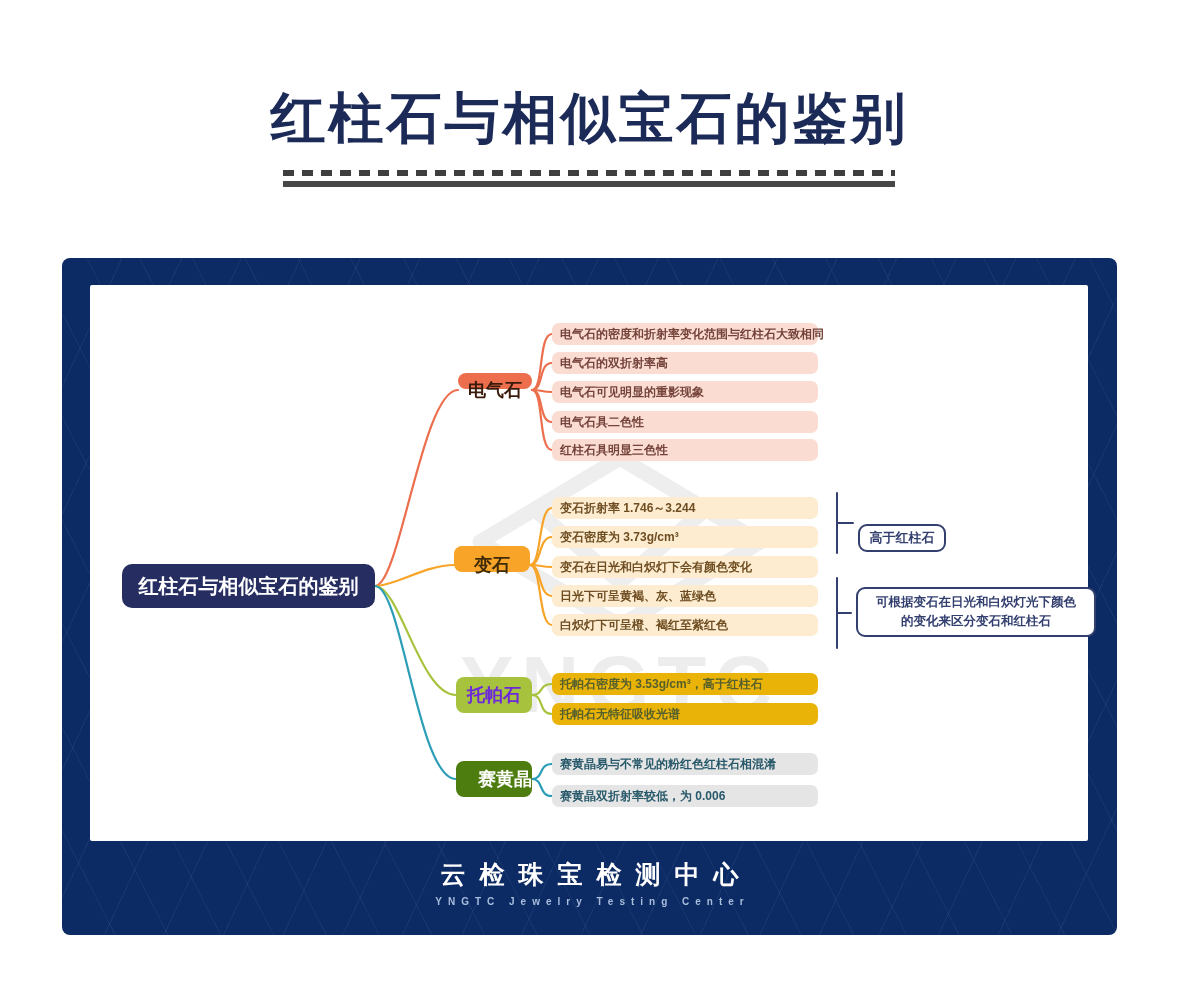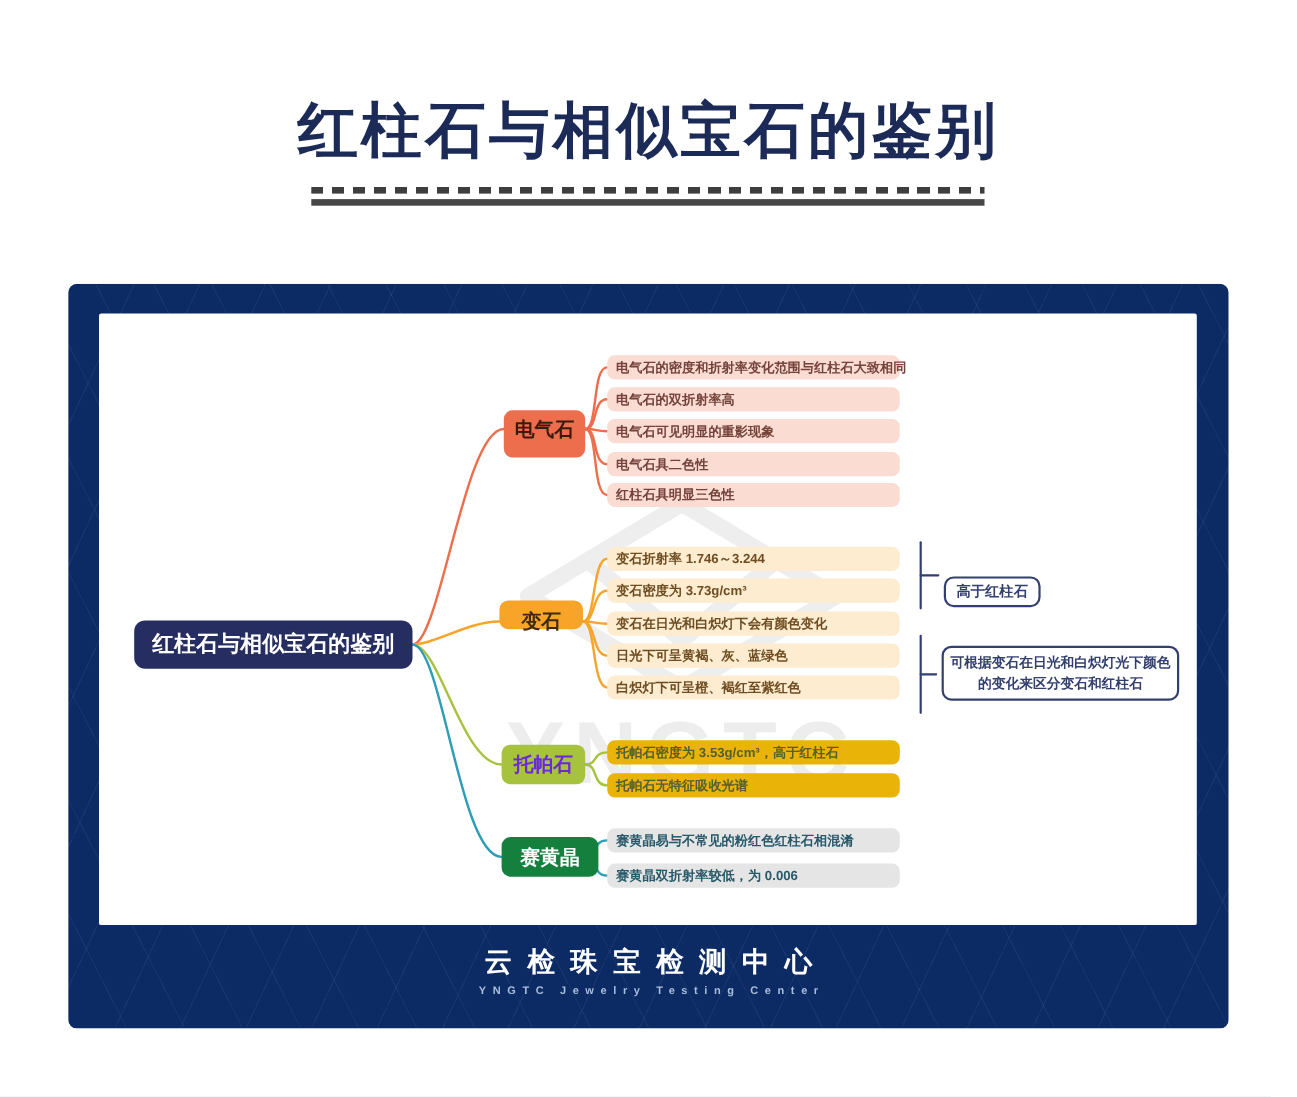--- a/index.html
+++ b/index.html
@@ -22,37 +22,37 @@
   .panel{position:absolute;left:28px;top:27px;width:998px;height:556px;background:#ffffff;border-radius:2px;}
 
   
   .watermark{position:absolute;left:340px;top:165px;width:380px;height:280px;pointer-events:none;}
 
   
   .conn{position:absolute;left:0;top:0;width:998px;height:556px;}
   .root-node{position:absolute;left:32px;top:279px;width:253px;height:44px;background:#262e61;
     border-radius:10px;color:#ffffff;font-size:20px;font-weight:700;text-align:center;line-height:44px;}
   .bnode{position:absolute;border-radius:8px;text-align:center;font-weight:800;font-size:18px;}
-  .bnode.n0{left:368px;top:88px;width:74px;height:43px;line-height:34px;background:#ec6e4c;color:#3a1a0b;}
+  .bnode.n0{left:368px;top:88px;width:74px;height:16px;line-height:34px;background:#ec6e4c;color:#3a1a0b;}
   .bnode.n1{left:364px;top:261px;width:76px;height:26px;line-height:38px;background:#f7a428;color:#3f2a08;}
   .bnode.n2{left:366px;top:392px;width:76px;height:36px;line-height:36px;background:#a7c33d;color:#6d28d9;}
-  .bnode.n3{left:366px;top:476px;width:88px;height:36px;line-height:36px;background:#15803d;color:#ffffff;}
+  .bnode.n3{left:366px;top:476px;width:76px;height:36px;line-height:36px;background:#4d7c0f;color:#ffffff;text-align:right;}
 
   .leaf{position:absolute;left:462px;width:258px;height:22px;line-height:22px;border-radius:7px;
     font-size:12px;font-weight:600;padding-left:8px;white-space:nowrap;}
   .leaf.b0{background:#fbdcd3;color:#74433a;}
   .leaf.b1{background:#fdeccf;color:#6e4d22;}
   .leaf.b2{background:#eab308;color:#56602c;}
   .leaf.b3{background:#e5e5e5;color:#28596a;}
 
   .callout{position:absolute;border:2px solid #333f6f;border-radius:9px;background:#ffffff;
     color:#333f6f;font-weight:700;text-align:center;}
   .callout.c1{left:768px;top:239px;width:84px;height:24px;line-height:24px;font-size:13px;}
   .callout.c2{left:766px;top:302px;width:204px;height:42px;font-size:12.5px;line-height:1.55;
-    display:flex;align-items:center;justify-content:center;padding:2px 4px;}
+    display:flex;align-items:center;justify-content:center;padding:2px 16px;}
 
   
   .footer-cn{position:absolute;left:0;top:600px;width:1055px;text-align:center;color:#ffffff;
     font-size:25px;font-weight:600;letter-spacing:14px;text-indent:14px;}
   .footer-en{position:absolute;left:0;top:638px;width:1055px;text-align:center;color:#a9bedd;
     font-size:10px;font-weight:700;letter-spacing:6px;text-indent:6px;}
 </style>
 </head>
 <body>
 

